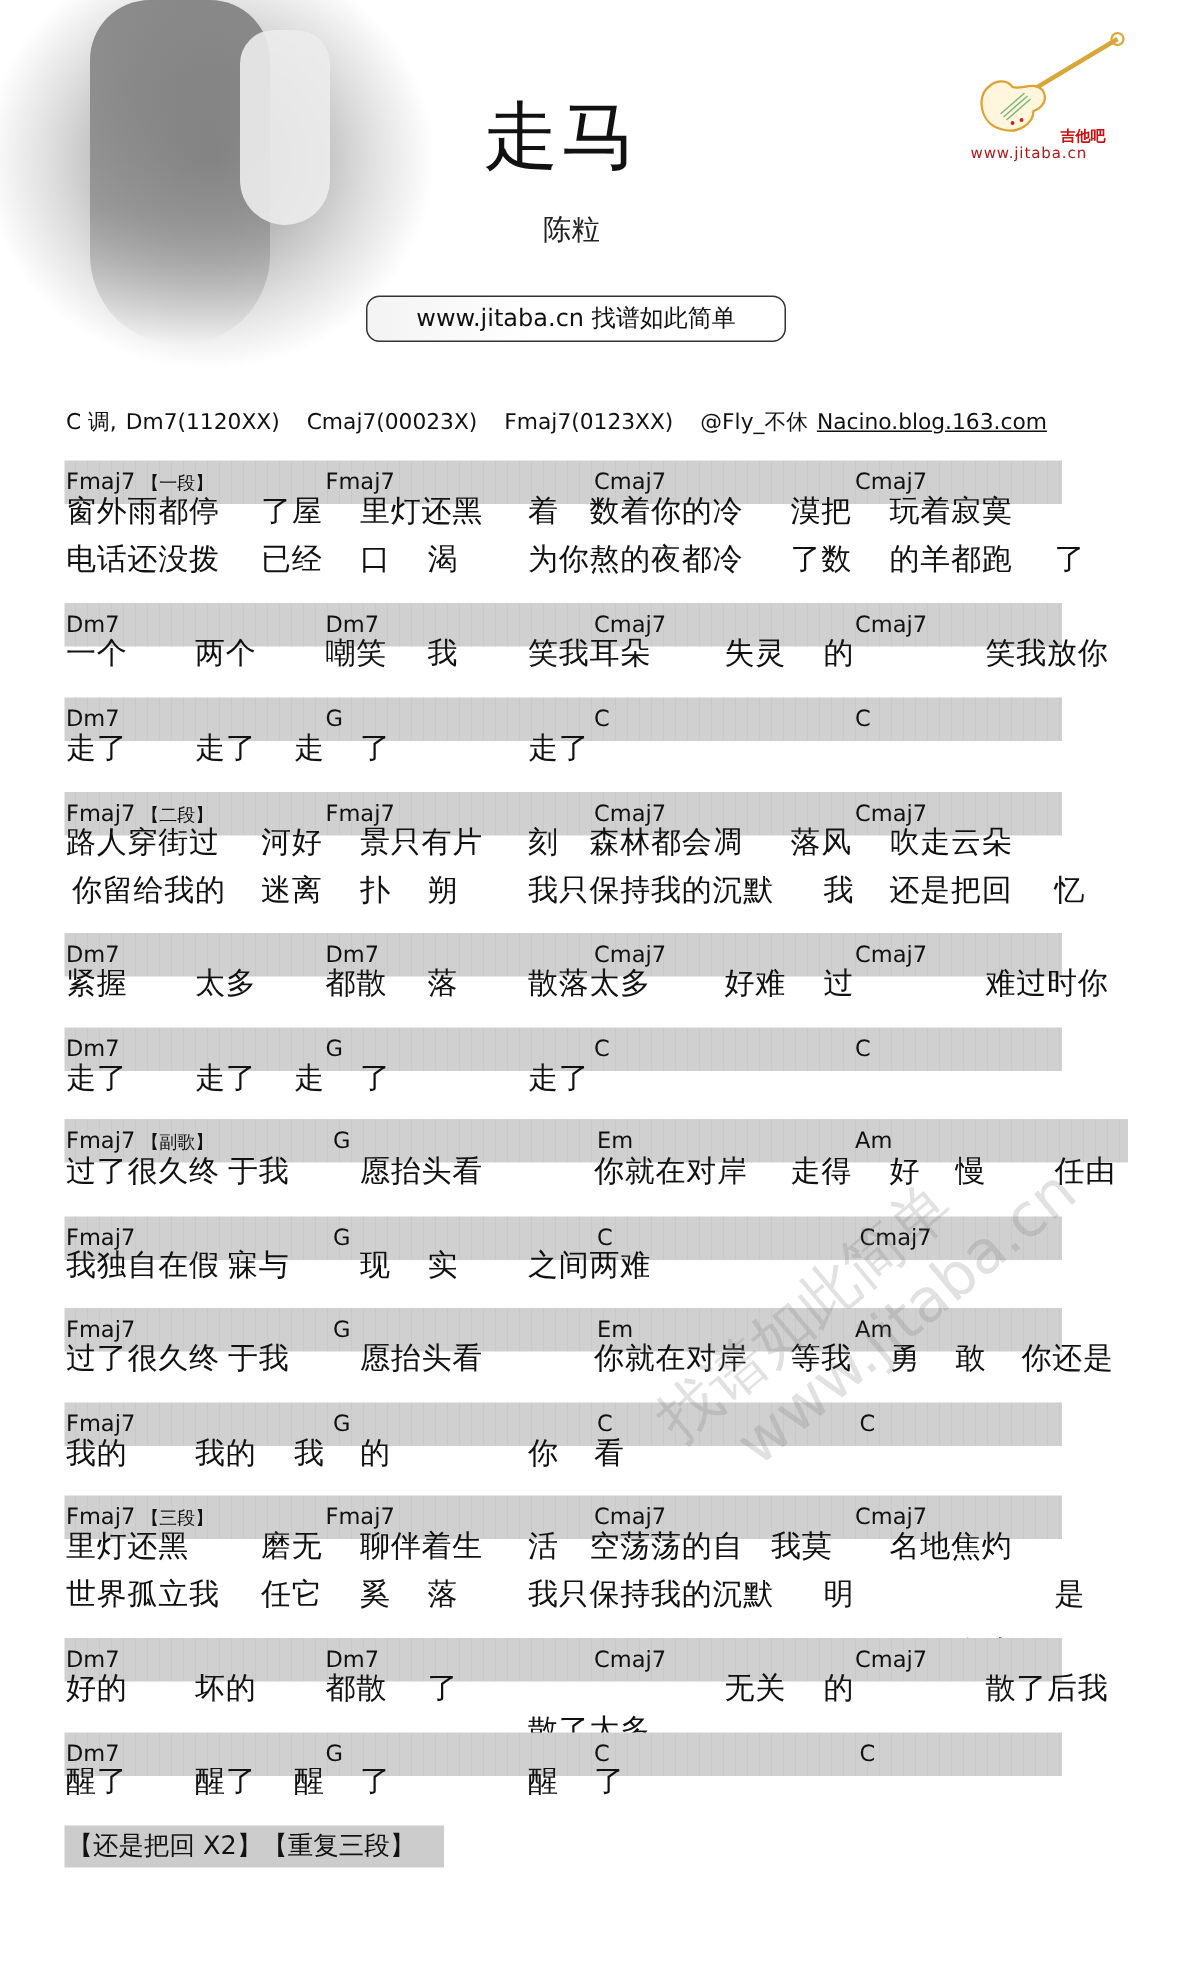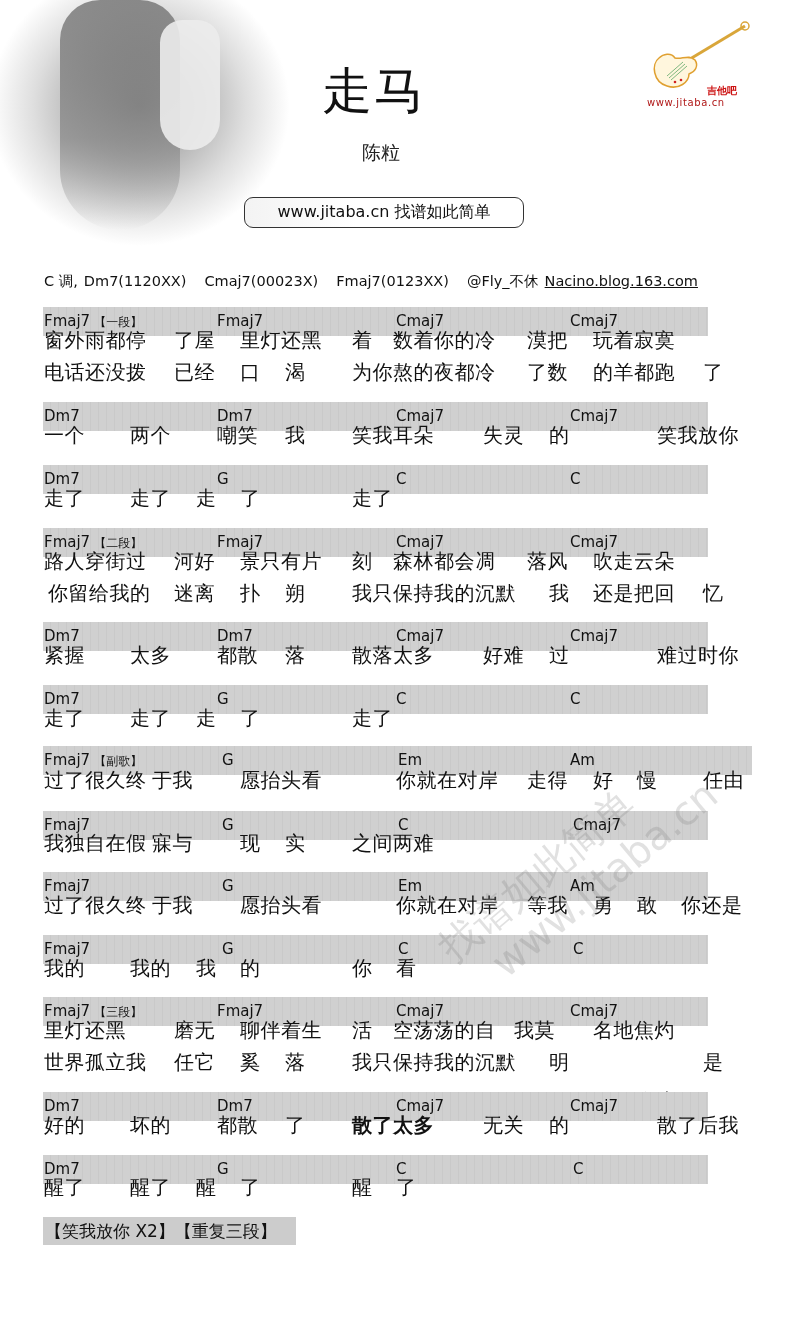--- a/index.html
+++ b/index.html
@@ -234,36 +234,36 @@
     <div class="chord-bar" style="top: 1092px;">
       <span class="chord" style="left: 1px;"><span>Dm7</span></span>
       <span class="chord" style="left: 174px;"><span>Dm7</span></span>
       <span class="chord" style="left: 353px;"><span>Cmaj7</span></span>
       <span class="chord" style="left: 527px;"><span>Cmaj7</span></span>
     </div>
     <span class="lyric" style="left: 44px; top: 1112px;">好的</span>
     <span class="lyric" style="left: 130px; top: 1112px;">坏的</span>
     <span class="lyric" style="left: 217px; top: 1112px;">都散</span>
     <span class="lyric" style="left: 285px; top: 1112px;">了</span>
-    <span class="lyric" style="left: 352px; top: 1112px; font-weight: bold;">散了太多</span>
+    <span class="lyric" style="left: 352px; top: 1140px;">散了太多</span>
     <span class="lyric" style="left: 483px; top: 1112px;">无关</span>
     <span class="lyric" style="left: 549px; top: 1112px;">的</span>
     <span class="lyric" style="left: 657px; top: 1112px;">散了后我</span>
     <div class="chord-bar" style="top: 1155px;">
       <span class="chord" style="left: 1px;"><span>Dm7</span></span>
       <span class="chord" style="left: 174px;"><span>G</span></span>
       <span class="chord" style="left: 353px;"><span>C</span></span>
       <span class="chord" style="left: 530px;"><span>C</span></span>
     </div>
     <span class="lyric" style="left: 44px; top: 1174px;">醒了</span>
     <span class="lyric" style="left: 130px; top: 1174px;">醒了</span>
     <span class="lyric" style="left: 196px; top: 1174px;">醒</span>
     <span class="lyric" style="left: 240px; top: 1174px;">了</span>
     <span class="lyric" style="left: 352px; top: 1174px;">醒</span>
     <span class="lyric" style="left: 396px; top: 1174px;">了</span>
   </div>
 
-<div class="repeat">【笑我放你 X2】【重复三段】</div>
+<div class="repeat">【还是把回 X2】【重复三段】</div>
 
 <div class="watermark">
   <div>找谱如此简单</div>
   <div style="margin-left:30px">www.jitaba.cn</div>
 </div>
 
 </body></html>

